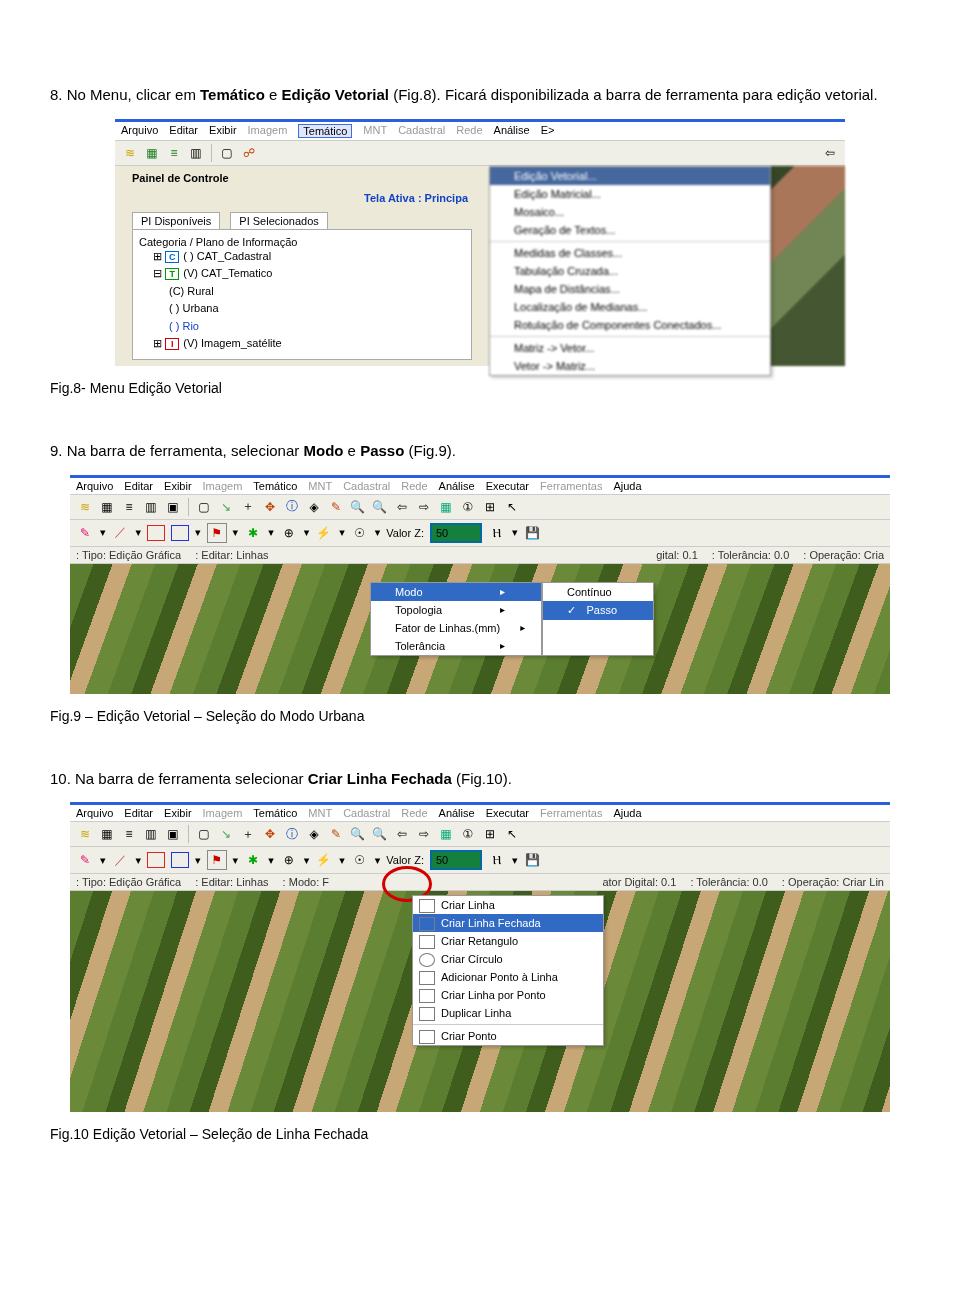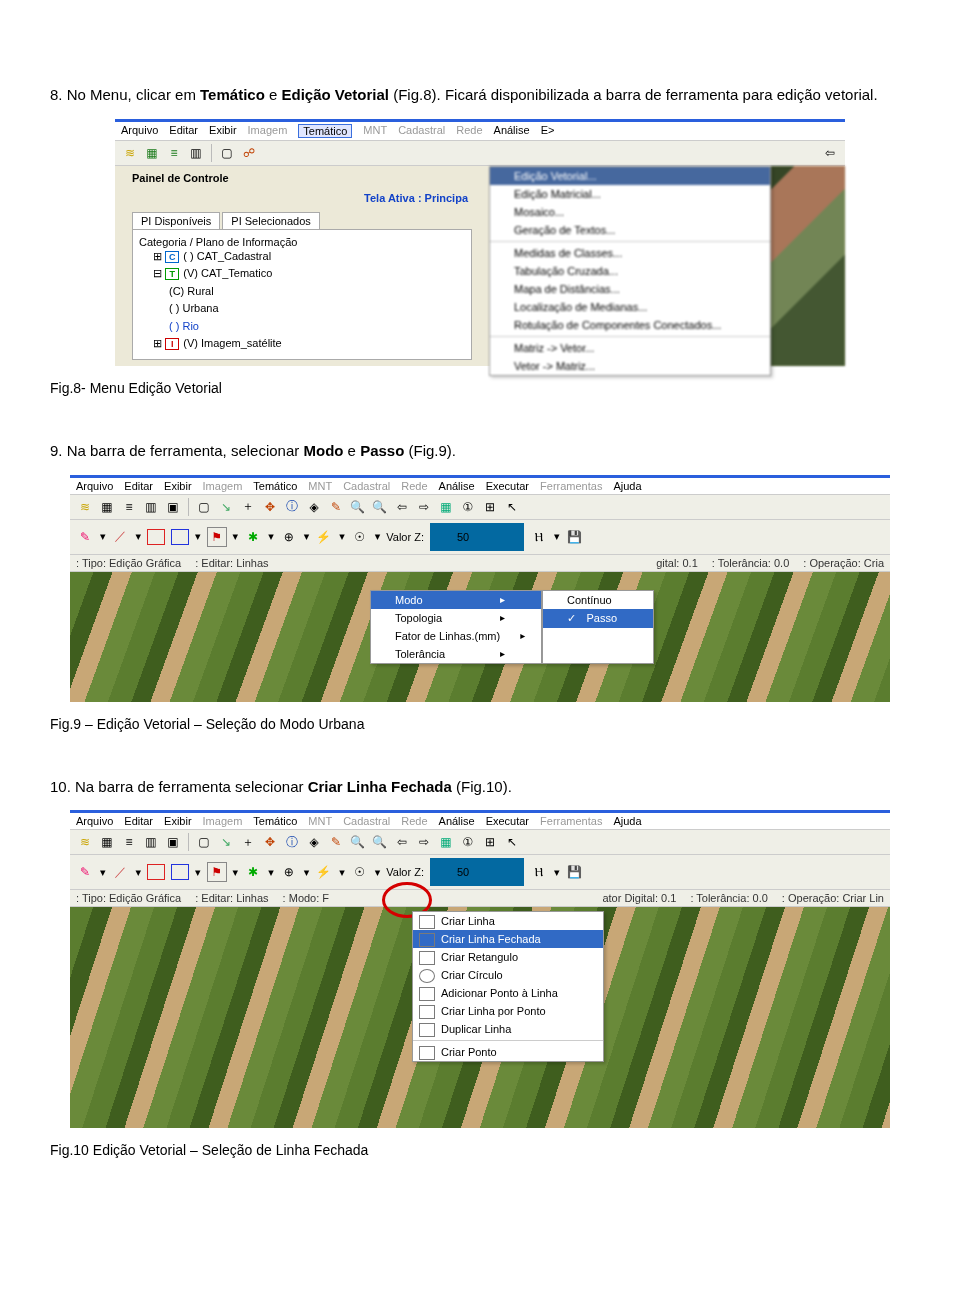--- a/index.html
+++ b/index.html
@@ -84,21 +84,21 @@
   }
   .arrow::after{
     content:"▸"; margin-left:20px; font-size:10px;
   }
   
   .shot1 { width: 730px; }
   .s1-body { display:flex; }
   .s1-left { width: 340px; padding: 6px 17px; }
   .s1-left .title { font-weight:bold; margin-bottom:8px; }
   .s1-left .tela { color: #1242c8; font-weight:bold; margin: 8px 4px; text-align: right; }
-  .s1-tabs { display:flex; gap:2px; }
+  .s1-tabs { display:flex; gap:10px; }
   .s1-tabs .tab {
     background:#fff; border:1px solid #aaa; border-bottom:none;
     padding:2px 8px; font-size:11px;
   }
   .s1-pane { background:#fff; border:1px solid #aaa; padding:6px; }
   .s1-tree { font-size:11px; line-height:1.6; }
   .s1-tree .box{
     display:inline-block;width:12px;height:10px;border:1px solid #000;
     text-align:center;line-height:10px;font-size:9px;font-weight:bold;margin-right:4px;
   }
@@ -117,21 +117,21 @@
   
   .shot2 { width: 820px; }
   .s2-toolbar2 {
     background:#efefe7;border-bottom:1px solid #ccc;
     display:flex;align-items:center;gap:6px;padding:3px 6px;font-size:11px;
   }
   .s2-toolbar2 .sq{
     width:16px;height:14px;border:1px solid;
   }
   .input-z{
-    width:40px;height:16px;border:6px solid #0369a1;background:#0369a1;font-size:11px;padding:0 21px;
+    width:40px;height:16px;border:2px solid #0369a1;background:#15803d;font-size:11px;padding:0 4px;
   }
   .infobar{
     background:#efefe7;border-bottom:1px solid #ccc;
     display:flex;gap:14px;padding:2px 6px;font-size:11px;color:#333;
   }
   .infobar .seg{white-space:nowrap;}
   .s2-map{
     height:130px;position:relative;
     background:
      repeating-linear-gradient(110deg,#5b7d2f 0 22px,#3f5e1e 22px 40px,#c8a776 40px 58px,#6a8a3a 58px 80px);

